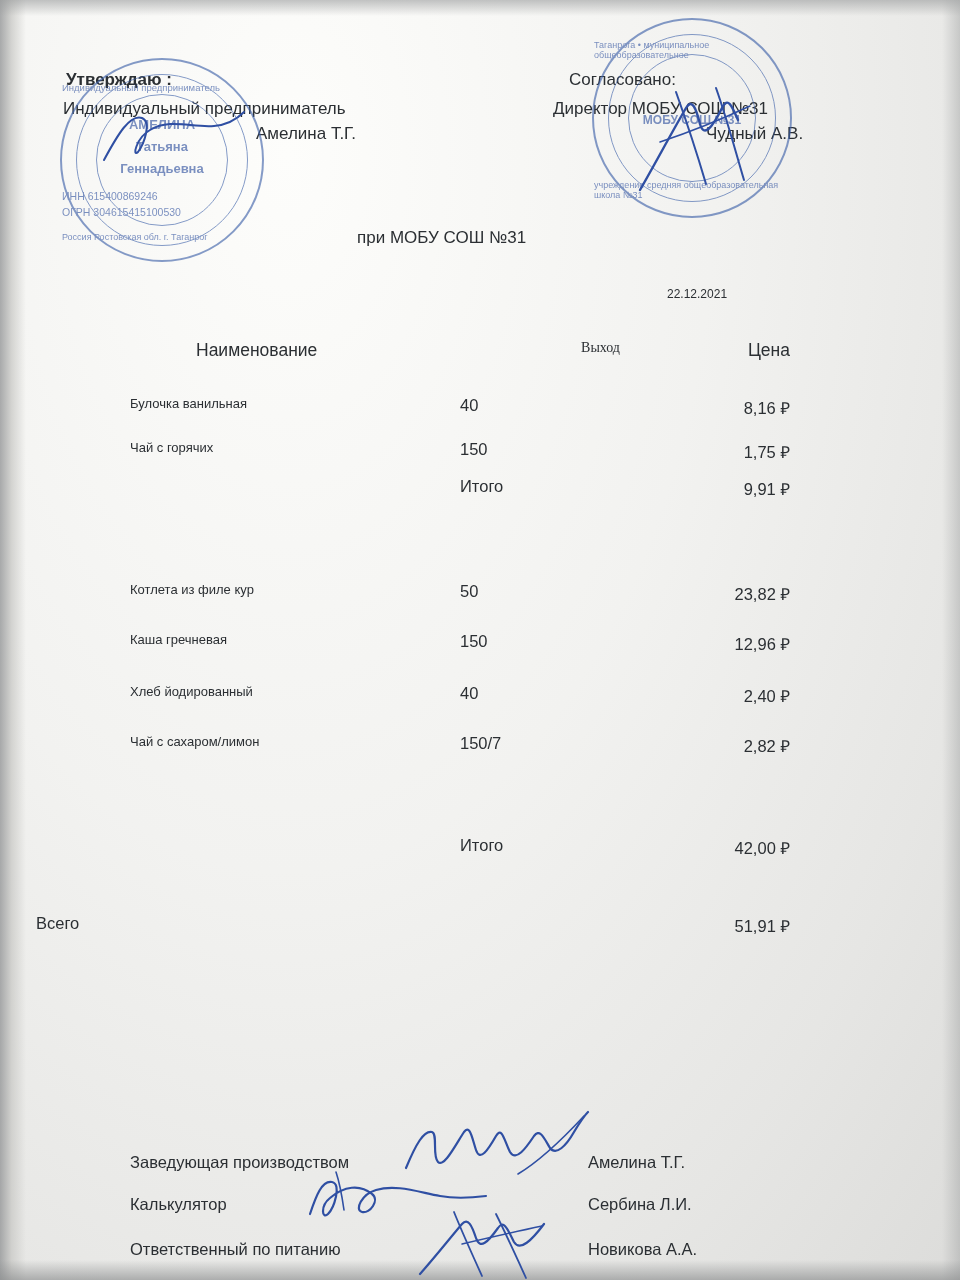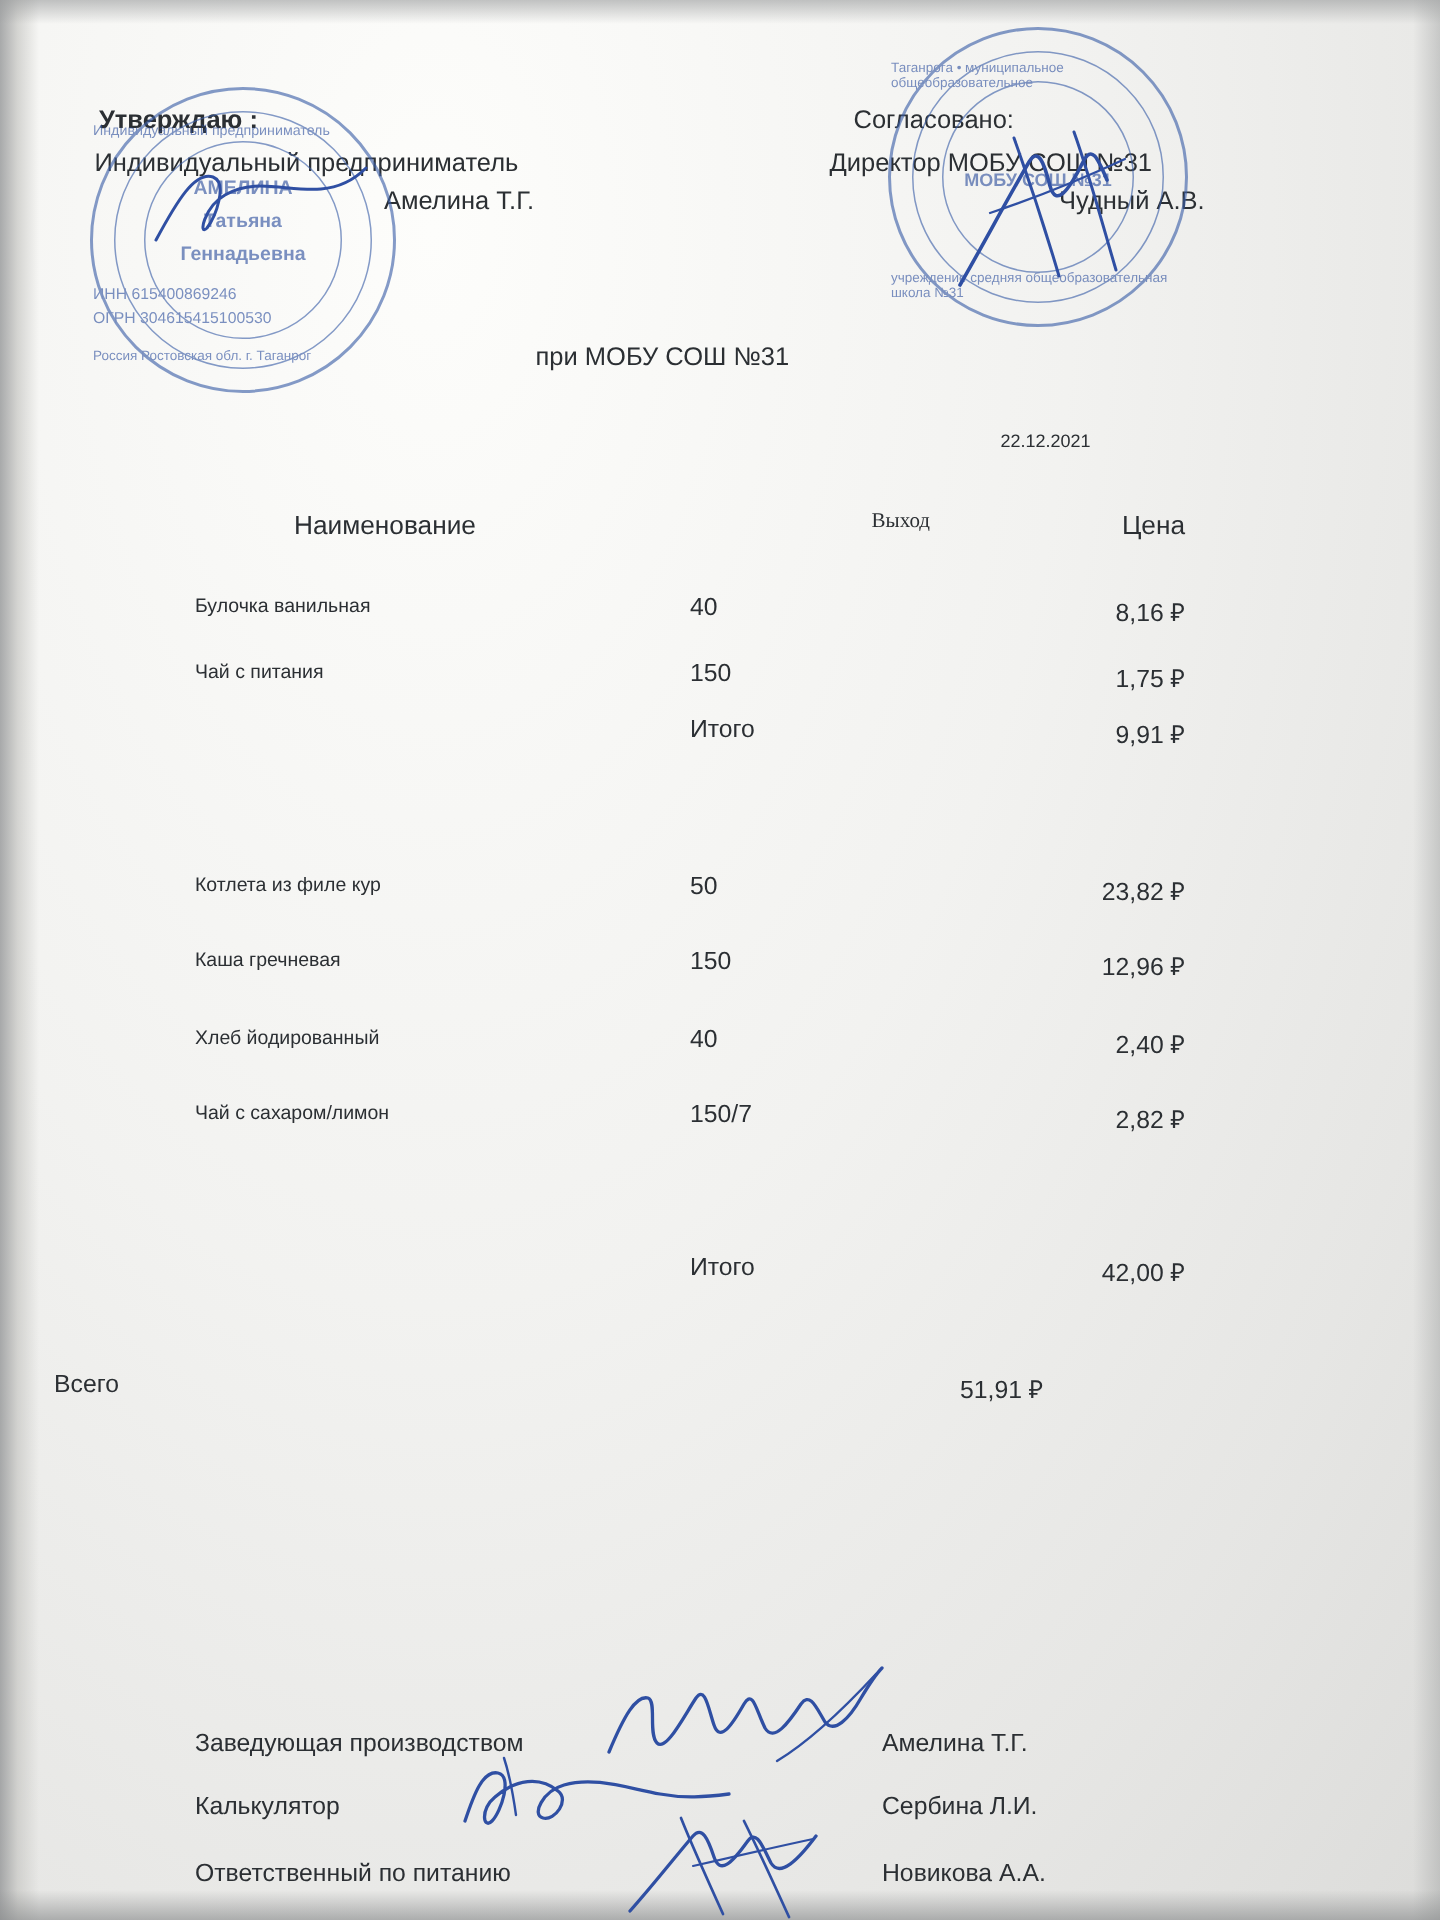--- a/index.html
+++ b/index.html
@@ -63,21 +63,21 @@
 
   .row-name  { position: absolute; left: 130px; font-size: 13px; }
   .row-out   { position: absolute; left: 460px; width: 160px; text-align: left; font-size: 16.5px; }
   .row-price { position: absolute; left: 640px; width: 150px; text-align: right;  font-size: 16.5px; }
 
   #h-name  { position: absolute; left: 196px; top: 340px; font-size: 17.5px; }
   #h-out   { position: absolute; left: 460px; width: 160px; text-align: right; top: 340px; font-size: 14px; font-family: Liberation Serif, serif; }
   #h-price { position: absolute; left: 640px; width: 150px; text-align: right;  top: 340px; font-size: 17.5px; }
 
   #total-all-label { position: absolute; left: 36px; top: 914px; font-size: 16.5px; }
-  #total-all-value { position: absolute; left: 640px; width: 150px; top: 914px; font-size: 16.5px; }
+  #total-all-value { position: absolute; left: 640px; width: 150px; text-align: right; top: 914px; font-size: 16.5px; }
 
   
   .sig-role { position: absolute; left: 130px; font-size: 16.5px; }
   .sig-name { position: absolute; left: 588px; font-size: 16.5px; }
 
   
   .stamp {
     position: absolute;
     border-radius: 50%;
     border: 2px solid #3b5fa8;
@@ -139,21 +139,21 @@
   <div class="txt" id="doc-date">22.12.2021</div>
 
   <div id="h-name">Наименование</div>
   <div id="h-out">Выход</div>
   <div id="h-price">Цена</div>
 
   <div class="row-name" style="top:396px">Булочка  ванильная</div>
   <div class="row-out" style="top:396px">40</div>
   <div class="row-price" style="top:396px">8,16 ₽</div>
 
-  <div class="row-name" style="top:440px">Чай с питания</div>
+  <div class="row-name" style="top:440px">Чай с горячих</div>
   <div class="row-out" style="top:440px">150</div>
   <div class="row-price" style="top:440px">1,75 ₽</div>
 
   <div class="row-out" style="top:477px">Итого</div>
   <div class="row-price" style="top:477px">9,91 ₽</div>
 
   <div class="row-name" style="top:582px">Котлета из филе кур</div>
   <div class="row-out" style="top:582px">50</div>
   <div class="row-price" style="top:582px">23,82 ₽</div>
 

